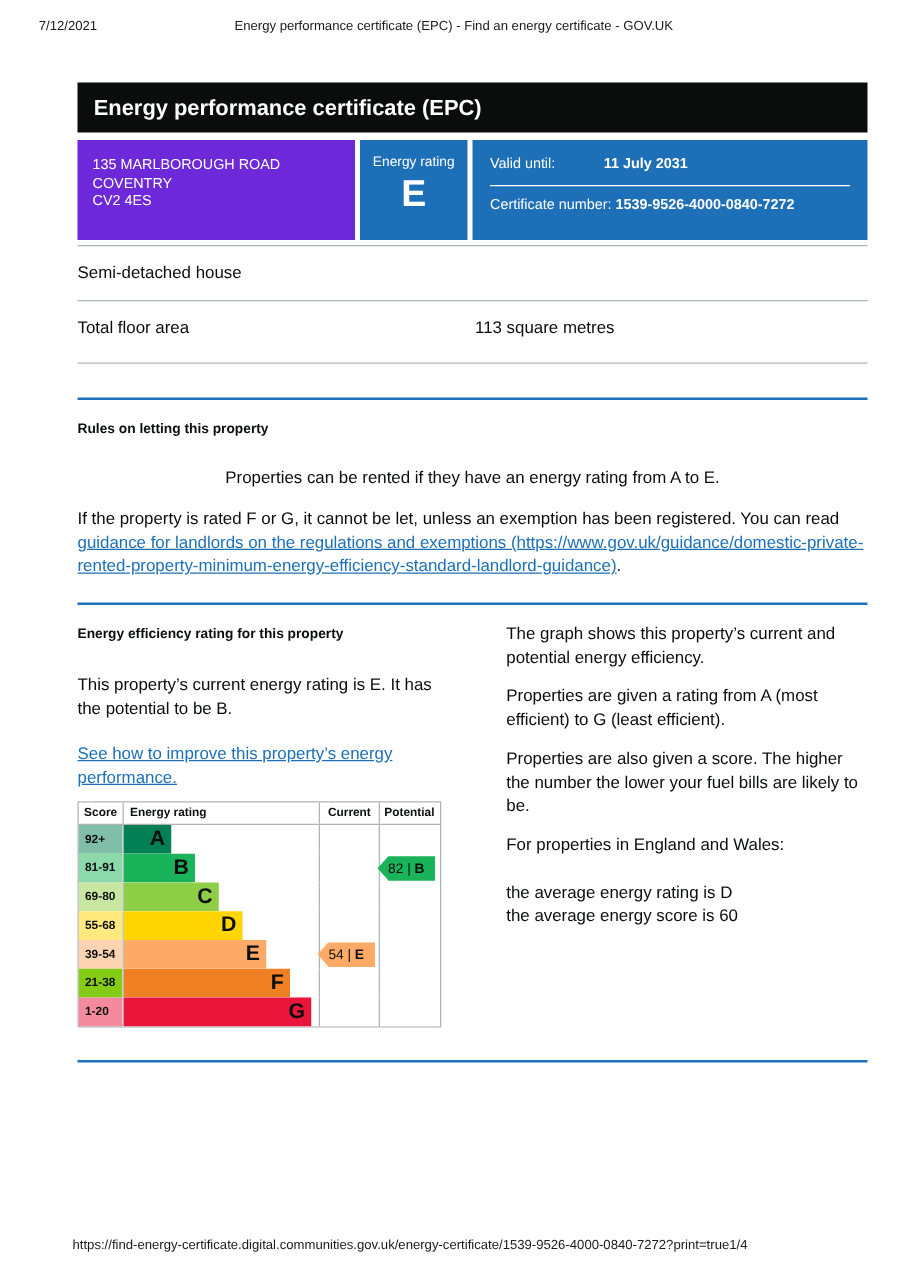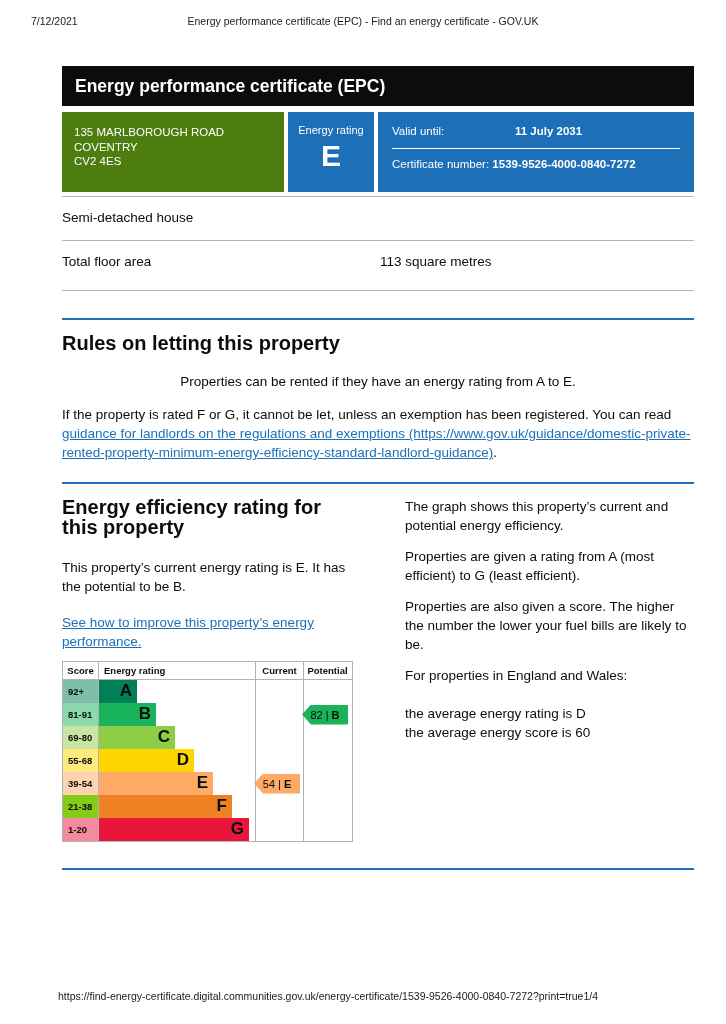--- a/index.html
+++ b/index.html
@@ -20,41 +20,41 @@
   .banner h1 { font-size: 17.5px; font-weight: bold; }
 
   
   .summary { margin-top: 6px; display: flex; gap: 4px; height: 80px; }
   .summary .box { background: #1d70b8; color: #fff; }
   .address-box { width: 222px; padding: 13px 12px; font-size: 11.5px; line-height: 14.5px; }
   .rating-box { width: 86px; text-align: center; padding-top: 12px; }
   .rating-box .lbl { font-size: 11px; }
   .rating-box .big { font-size: 30px; font-weight: bold; margin-top: 3px; }
   .validity-box { flex: 1; padding: 12px 14px; font-size: 11.5px; }
-  .valid-row { display: flex; line-height: 15px; gap: 32px; }
+  .valid-row { display: flex; line-height: 15px; }
   .valid-row .lbl { width: 91px; }
   .valid-row b { font-weight: bold; }
   .validity-box hr { border: none; border-top: 1px solid #fff; margin: 9px 0 8px 0; }
   .cert-row { line-height: 15px; }
   .cert-row b { font-weight: bold; }
 
   
   .facts { margin-top: 4px; }
   .fact-row { display: flex; border-top: 1px solid #b1b4b6; padding: 13px 0 0 0; font-size: 13.5px; }
   .fact-row:nth-child(1) { height: 44px; }
   .fact-row:nth-child(2) { height: 50px; }
   .facts { border-bottom: 1px solid #b1b4b6; }
   .fact-label { width: 318px; }
 
   .blue-rule { border: none; border-top: 2px solid #1d70b8; }
   .rule-1 { margin-top: 27px; }
   .rule-2 { margin-top: 20px; }
   .rule-3 { margin-top: 26px; }
 
-  h2.section-heading { font-size: 20px; font-weight: bold; line-height: 20px; }
+  h2.section-heading { font-size: 11px; font-weight: bold; line-height: 20px; }
   .letting h2 { margin-top: 13px; }
   p.body-text { font-size: 13.5px; line-height: 19px; }
   .letting .p1 { margin-top: 19px; text-align: center; }
   .letting .p2 { margin-top: 14px; }
   a.link { color: #1d70b8; text-decoration: underline; }
 
   
   .two-col { margin-top: 13px; display: flex; }
   .col-left { width: 293px; }
   .col-right { width: 289px; margin-left: 50px; }
@@ -89,21 +89,21 @@
     <div class="print-title">Energy performance certificate (EPC) - Find an energy certificate - GOV.UK</div>
   </div>
 
   <div class="content">
 
     <div class="banner">
       <h1>Energy performance certificate (EPC)</h1>
     </div>
 
     <div class="summary">
-      <div class="box address-box" style="background: #4d7c0f;">
+      <div class="box address-box" style="background: #6d28d9;">
         <div>135 MARLBOROUGH ROAD</div>
         <div>COVENTRY</div>
         <div>CV2 4ES</div>
       </div>
       <div class="box rating-box" style="background: rgb(29, 112, 184);">
         <div class="lbl">Energy rating</div>
         <div class="big">E</div>
       </div>
       <div class="box validity-box" style="background: rgb(29, 112, 184);">
         <div class="valid-row">

